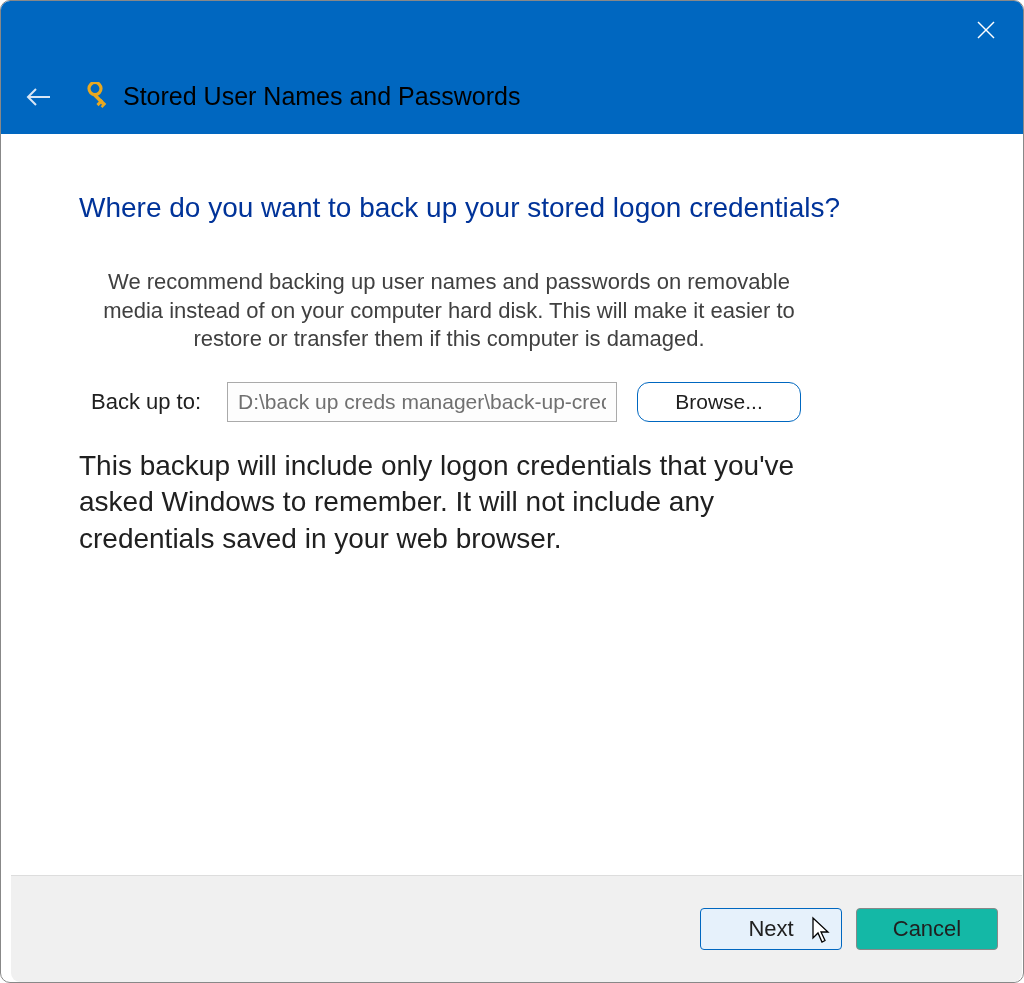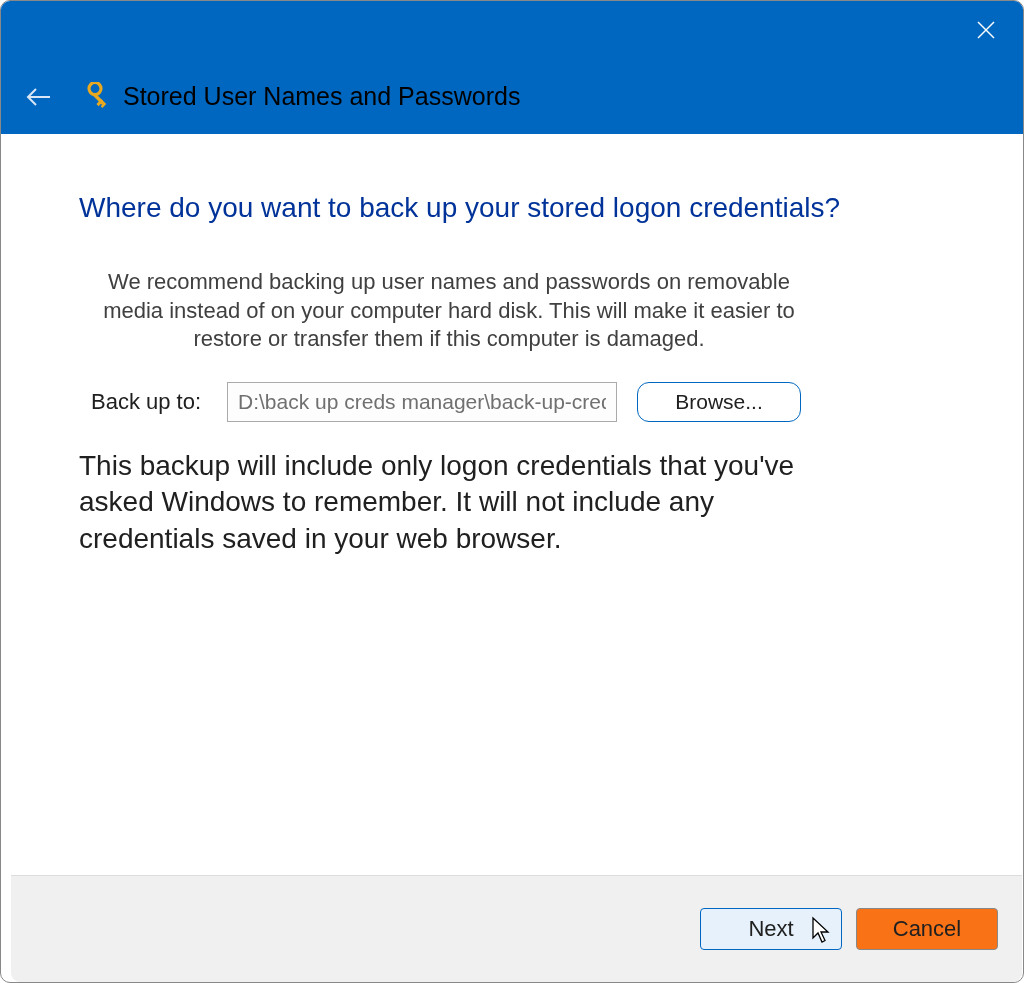--- a/index.html
+++ b/index.html
@@ -132,21 +132,21 @@
       align-items: center;
       justify-content: flex-end;
       padding-right: 24px;
       gap: 14px;
       border-radius: 0 0 9px 9px;
     }
     .footer-btn {
       width: 142px;
       height: 42px;
       border: 1px solid #888;
-      background: #f97316;
+      background: #14b8a6;
       color: #202020;
       font-size: 22px;
       font-family: inherit;
       cursor: pointer;
       border-radius: 4px;
       position: relative;
       text-align: center;
     }
     .footer-btn.primary {
       border: 1.5px solid #0067c0;

